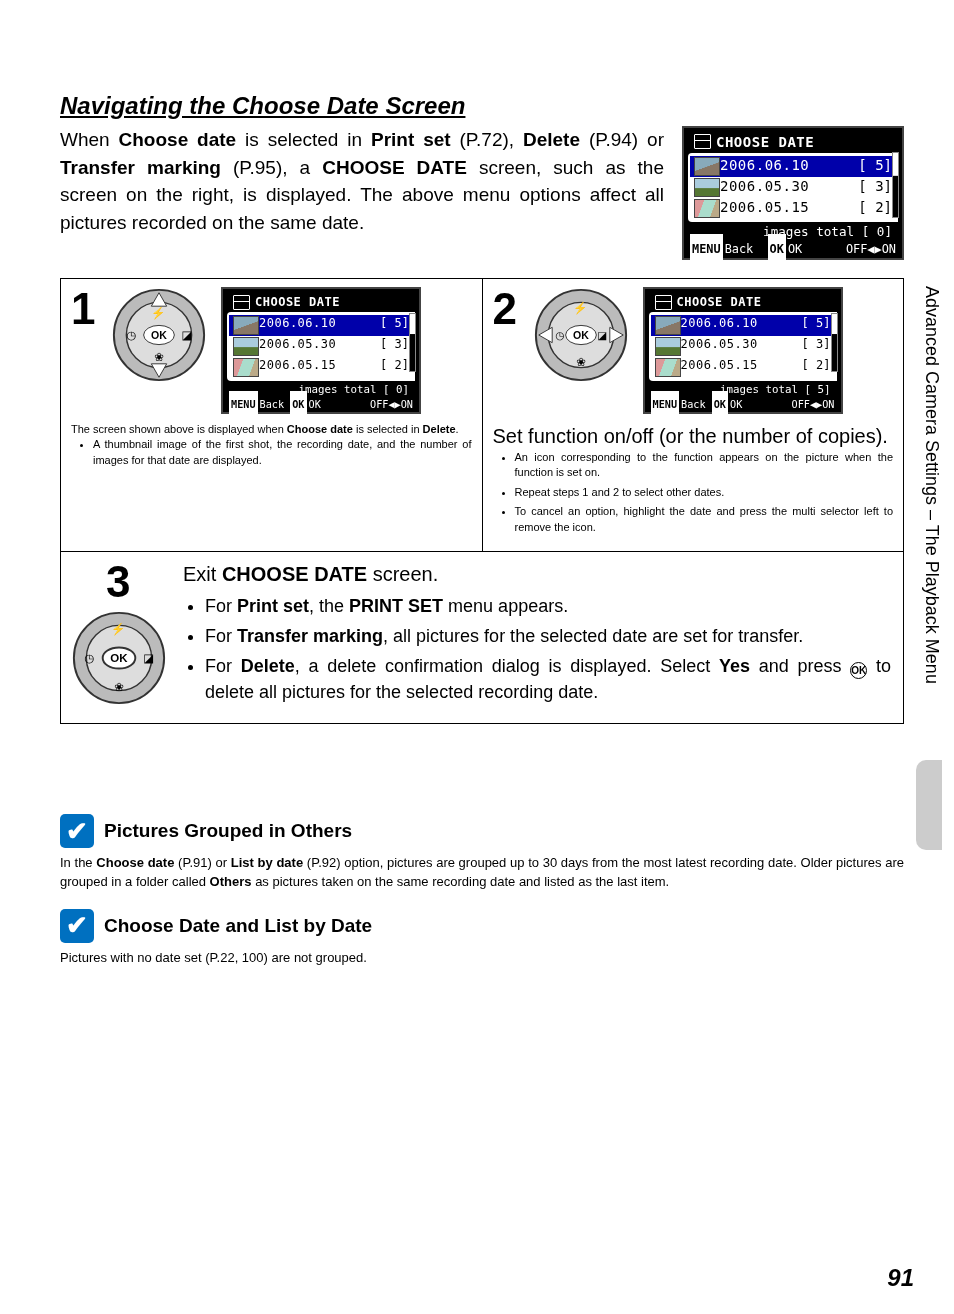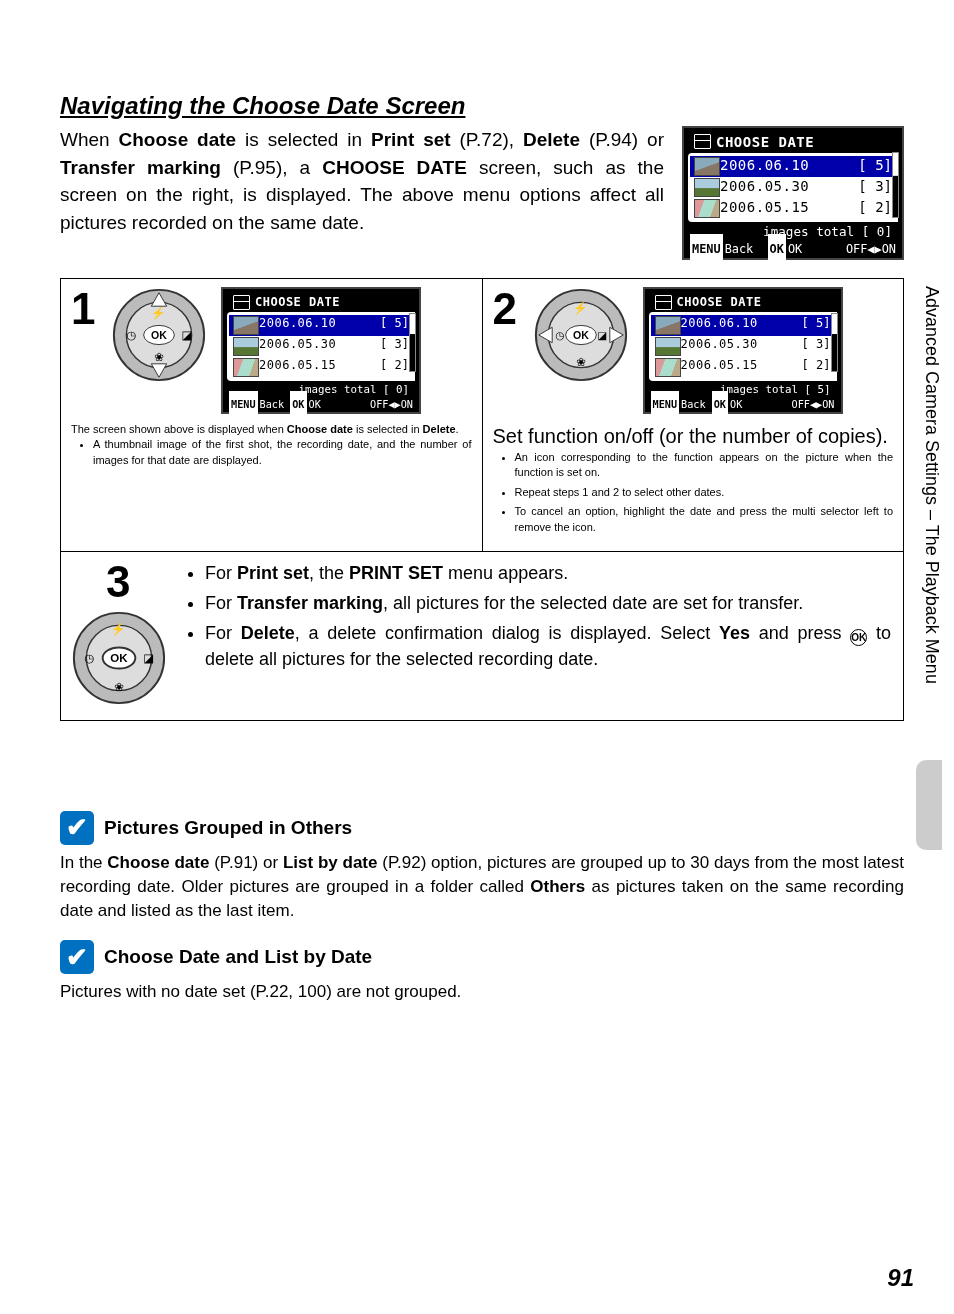--- a/index.html
+++ b/index.html
@@ -154,21 +154,21 @@
     display:flex; align-items:center; gap:10px; margin: 18px 0 6px 0;
   }
   .note-icon {
     width:34px; height:34px; background:#0070c0; border-radius:5px;
     display:flex; align-items:center; justify-content:center;
     color:#fff; font-size:26px; font-weight:bold;
   }
   .note-title {
     font-weight:bold; font-size:19px; 
   }
-  .note-text { font-size:17px; line-height:1.4; text-align:justify; }
+  .note-text { font-size:13px; line-height:1.4; text-align:justify; }
 
   
   .side-tab {
     position:absolute;
     right: 12px;
     top: 280px;
     width: 26px;
     height: 560px;
     font-size: 18px;
     writing-mode: vertical-rl;
@@ -348,20 +348,21 @@
         <circle cx="50" cy="50" r="34" fill="#ddd" stroke="#333" stroke-width="1.5"></circle>
         <ellipse cx="50" cy="50" rx="17" ry="11" fill="#fff" stroke="#333" stroke-width="2"></ellipse>
         <text x="50" y="54" font-size="12" text-anchor="middle" font-weight="bold">OK</text>
         <text x="50" y="24" font-size="12" text-anchor="middle">⚡</text>
         <text x="50" y="84" font-size="12" text-anchor="middle">❀</text>
         <text x="19" y="54" font-size="12" text-anchor="middle">◷</text>
         <text x="81" y="54" font-size="12" text-anchor="middle">◪</text>
       </svg>
     </div>
     <div class="step3-body">
+      <div class="lead"><span>Exit </span><b>CHOOSE DATE</b><span> screen.</span></div>
       <ul>
         <li><span>For </span><b>Print set</b><span>, the </span><b>PRINT SET</b><span> menu appears.</span></li>
         <li><span>For </span><b>Transfer marking</b><span>, all pictures for the selected date are set for transfer.</span></li>
         <li><span>For </span><b>Delete</b><span>, a delete confirmation dialog is displayed. Select </span><b>Yes</b><span> and press </span><span class="okglyph">OK</span><span> to delete all pictures for the selected recording date.</span></li>
       </ul>
     </div>
   </div>
 </div>
 
 <div class="notes">

